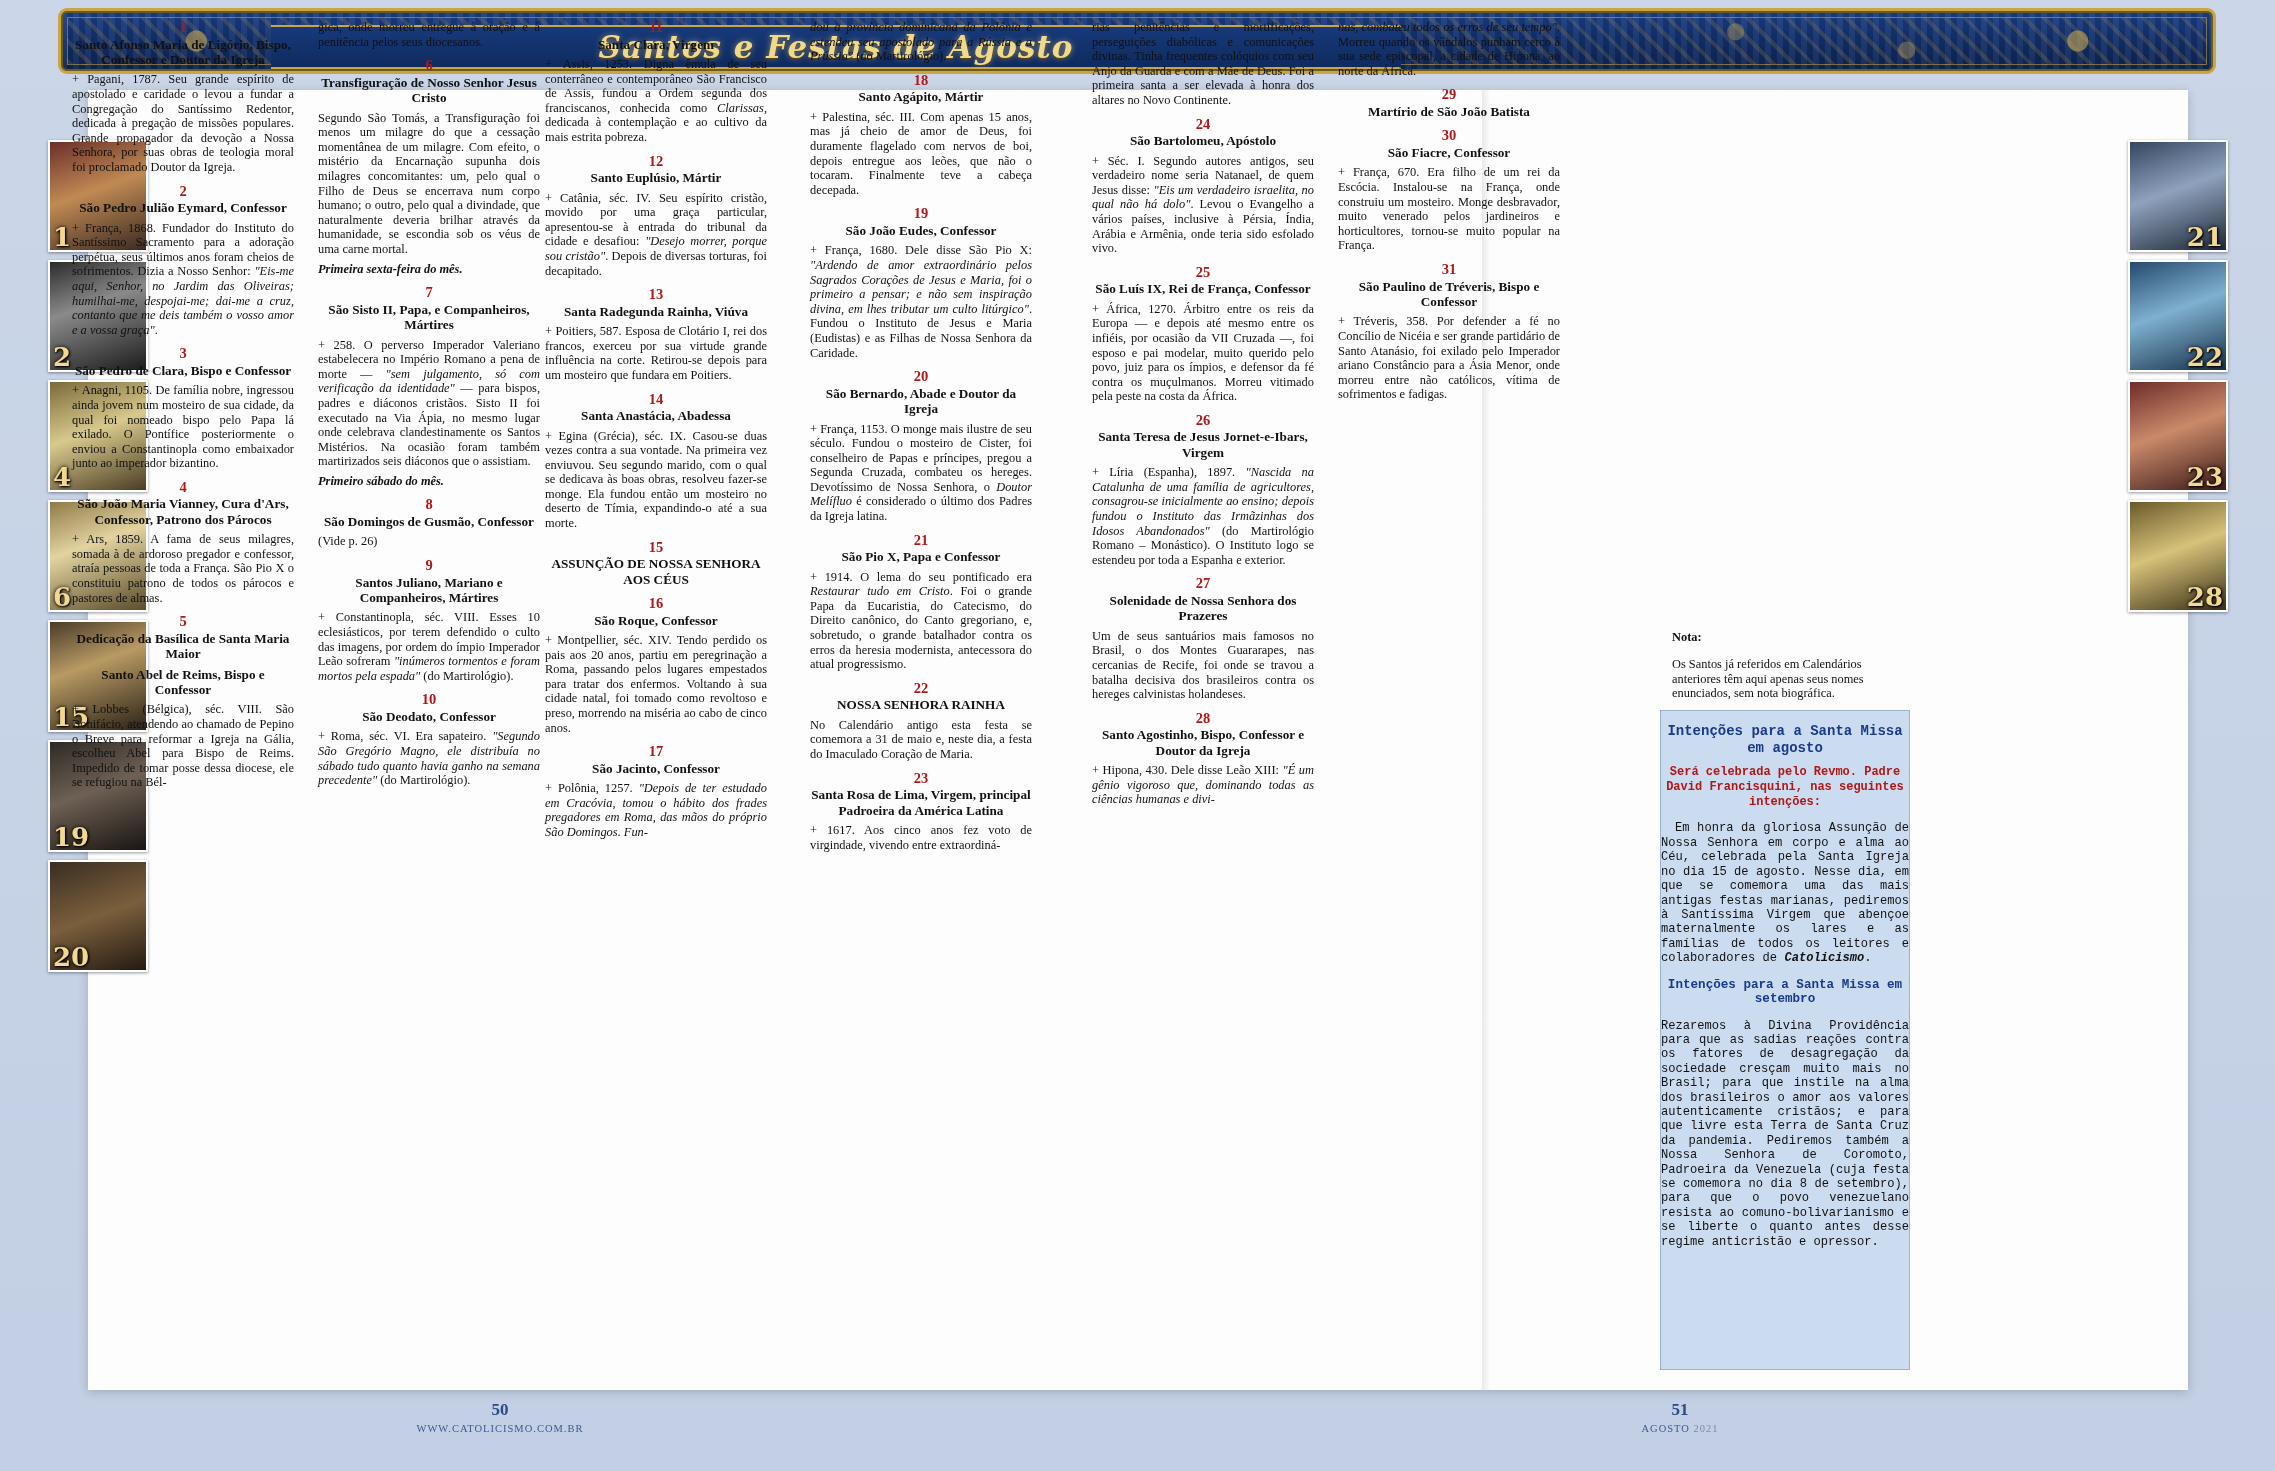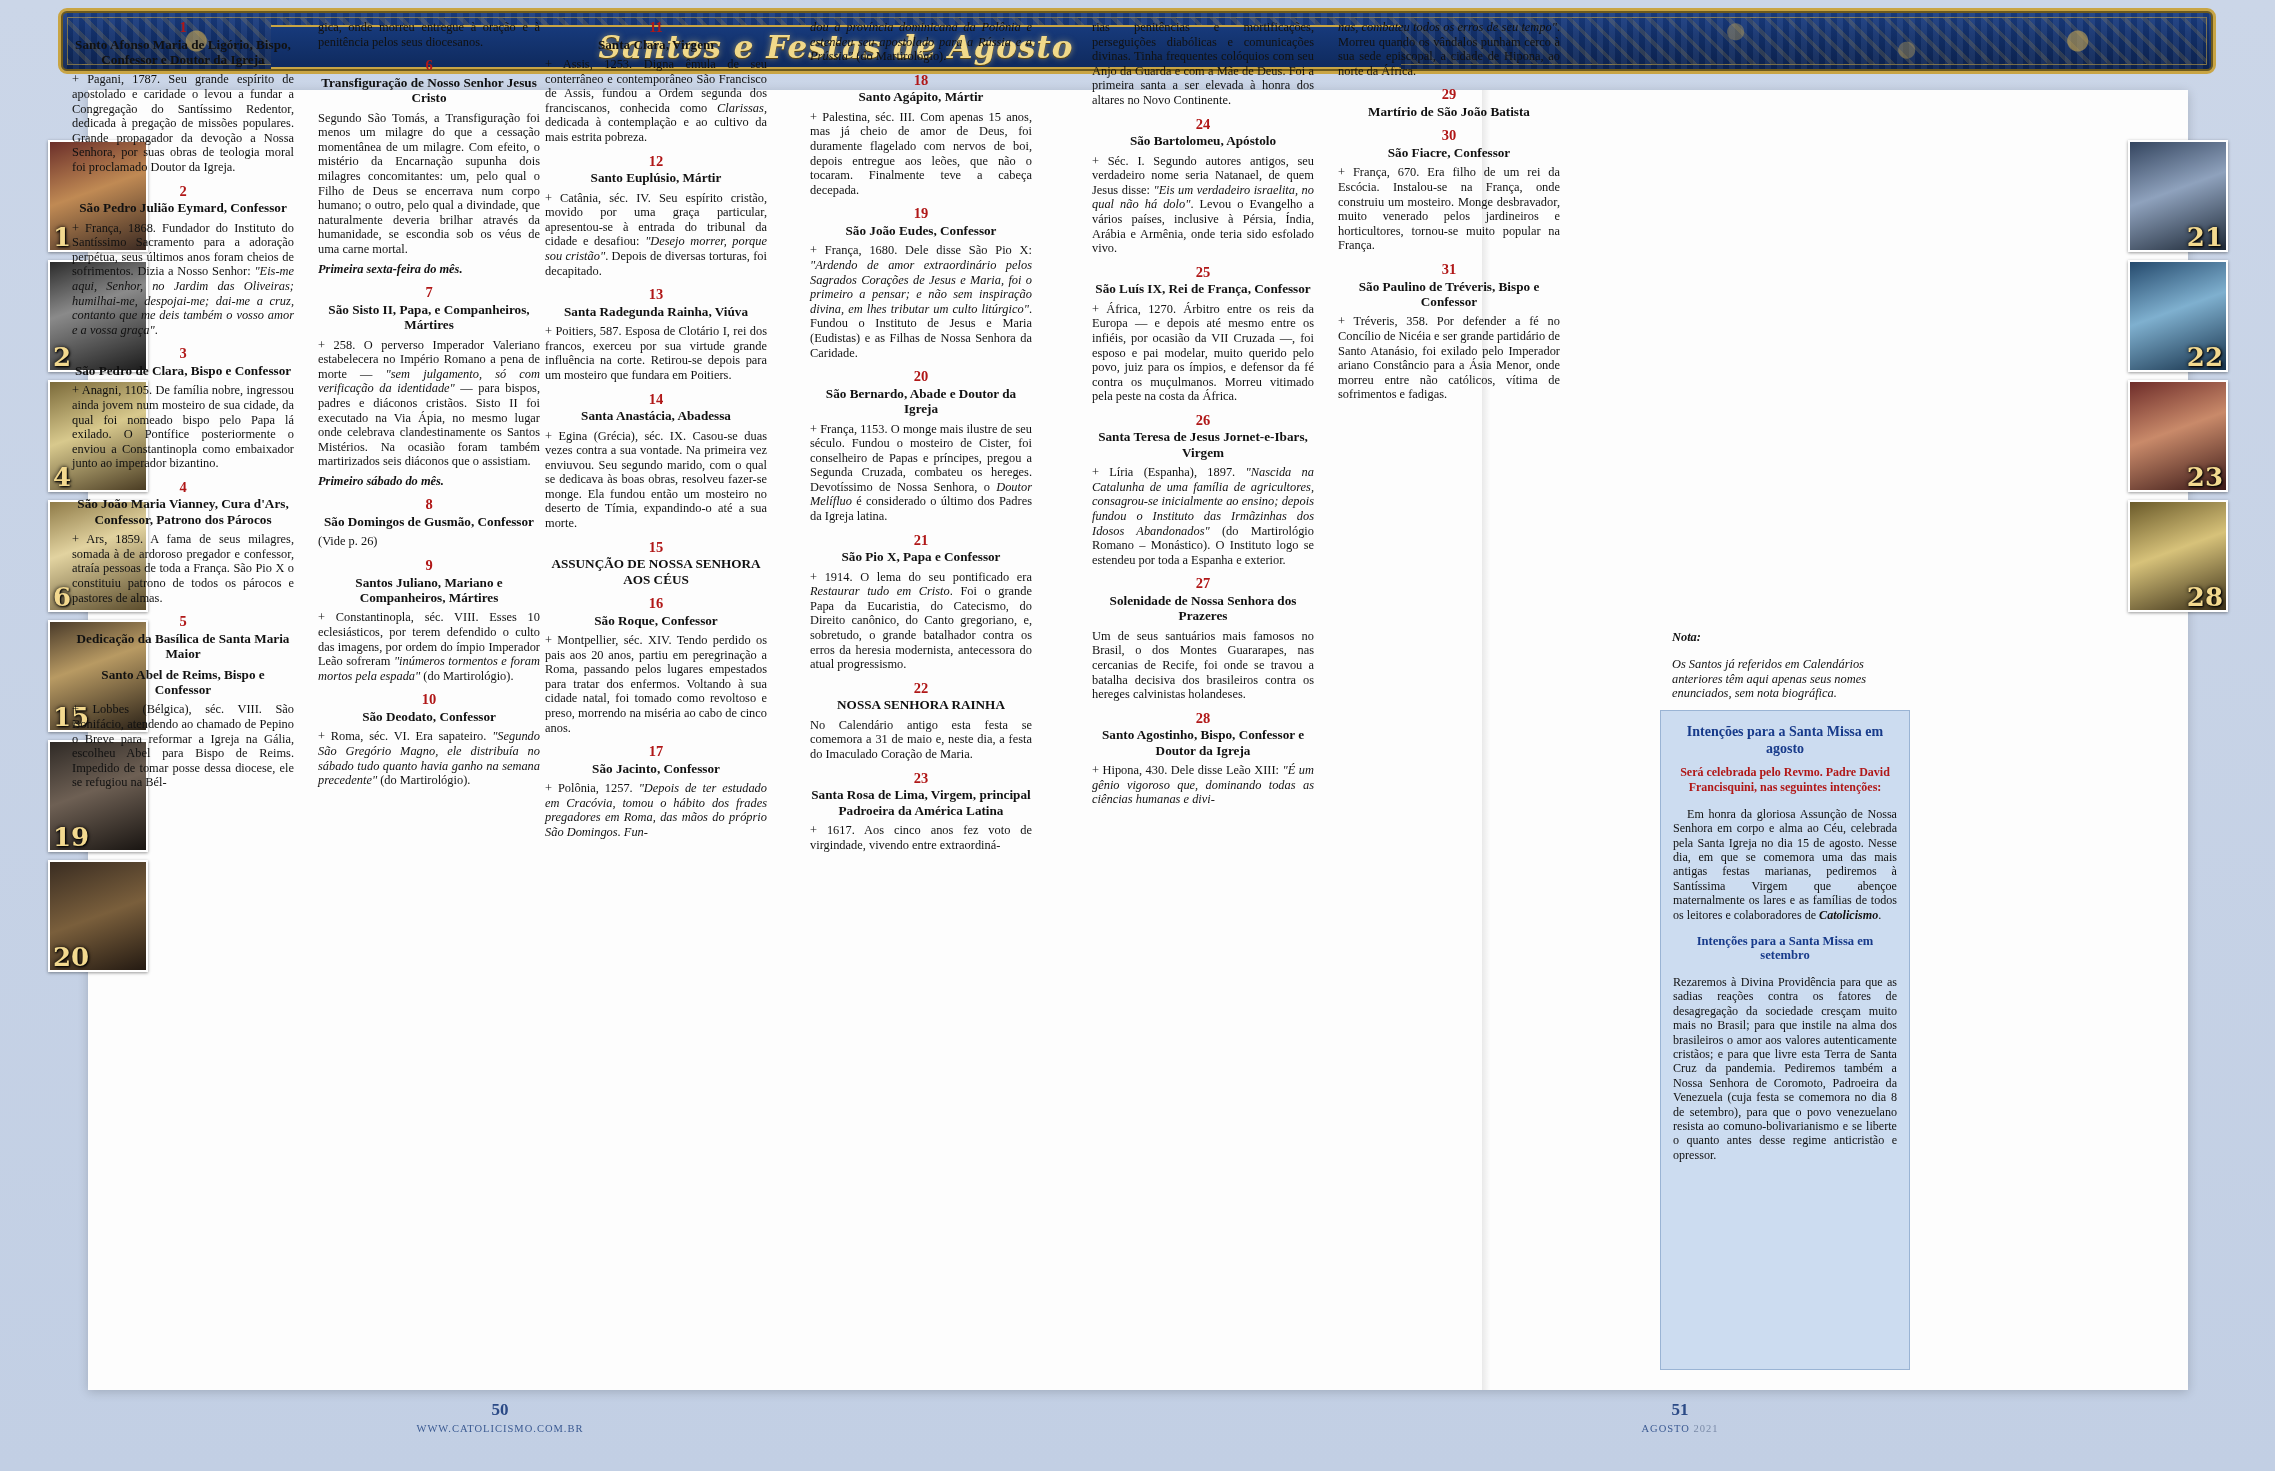--- a/index.html
+++ b/index.html
@@ -123,22 +123,22 @@
   .nota{
     position:absolute;left:1584px;top:540px;width:222px;
     font-size:12.4px;line-height:14.6px;color:#111;
   }
   .nota .t{font-weight:bold;margin:0 0 3px 0;}
   
   .intencoes{
     position:absolute;left:1572px;top:618px;width:246px;height:440px;
     background:#ccdcf0;
     border:1px solid #9ab4d4;
-    padding:10px 12px;box-sizing:border-box;
-    font-size:12.1px;line-height:14.4px;color:#111;text-align:justify;
+    padding:10px 0;box-sizing:border-box;
+    font-size:12.1px;line-height:14.4px;color:#111;text-align:justify;font-family:Liberation Mono, monospace;
   }
   .intencoes h3{
     margin:2px 0 8px 0;text-align:center;color:#173a8a;
     font-size:14px;line-height:17px;font-weight:bold;
   }
   .intencoes .sub{
     text-align:center;color:#b01717;font-weight:bold;
     font-size:12px;line-height:14.8px;margin:0 0 8px 0;
   }
   .intencoes .h2b{
@@ -351,21 +351,21 @@
       <div class="saintname">São Fiacre, Confessor</div>
       <p>+ França, 670. Era filho de um rei da Escócia. Instalou-se na França, onde construiu um mosteiro. Monge desbravador, muito venerado pelos jardineiros e horticultores, tornou-se muito popular na França.</p>
 
       <div class="daynum">31</div>
       <div class="saintname">São Paulino de Tréveris, Bispo e Confessor</div>
       <p>+ Tréveris, 358. Por defender a fé no Concílio de Nicéia e ser grande partidário de Santo Atanásio, foi exilado pelo Imperador ariano Constâncio para a Ásia Menor, onde morreu entre não católicos, vítima de sofrimentos e fadigas.</p>
     </div>
 
   </div>
 
-  <div class="nota" style="left:1672px;top:630px;font-style:italic;">
+  <div class="nota" style="left:1672px;top:630px;">
     <p class="t">Nota:</p>
     <p>Os Santos já referidos em Calendários anteriores têm aqui apenas seus nomes enunciados, sem nota biográfica.</p>
   </div>
 
   <div class="intencoes" style="left:1660px;top:710px;width:250px;height:660px;">
     <h3>Intenções para a Santa Missa em agosto</h3>
     <p class="sub">Será celebrada pelo Revmo. Padre David Francisquini, nas seguintes intenções:</p>
     <p><span style="padding-left:14px;display:inline">Em honra da gloriosa Assunção de Nossa Senhora em corpo e alma ao Céu, celebrada pela Santa Igreja no dia 15 de agosto. Nesse dia, em que se comemora uma das mais antigas festas marianas, pediremos à Santíssima Virgem que abençoe maternalmente os lares e as famílias de todos os leitores e colaboradores de </span><span class="bolditalic">Catolicismo</span><span>.</span></p>
     <p class="h2b">Intenções para a Santa Missa em setembro</p>
     <p>Rezaremos à Divina Providência para que as sadias reações contra os fatores de desagregação da sociedade cresçam muito mais no Brasil; para que instile na alma dos brasileiros o amor aos valores autenticamente cristãos; e para que livre esta Terra de Santa Cruz da pandemia. Pediremos também a Nossa Senhora de Coromoto, Padroeira da Venezuela (cuja festa se comemora no dia 8 de setembro), para que o povo venezuelano resista ao comuno-bolivarianismo e se liberte o quanto antes desse regime anticristão e opressor.</p>

